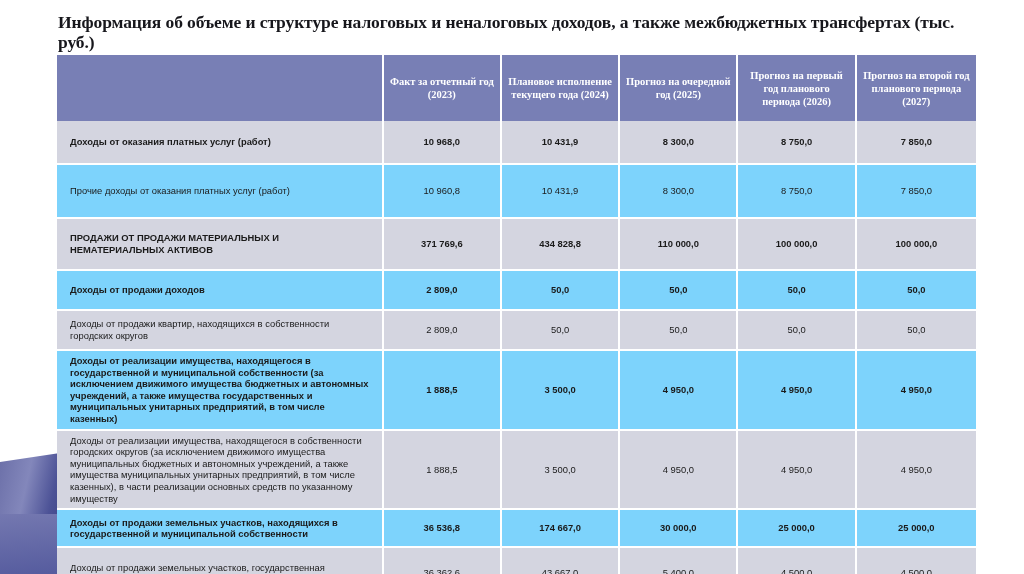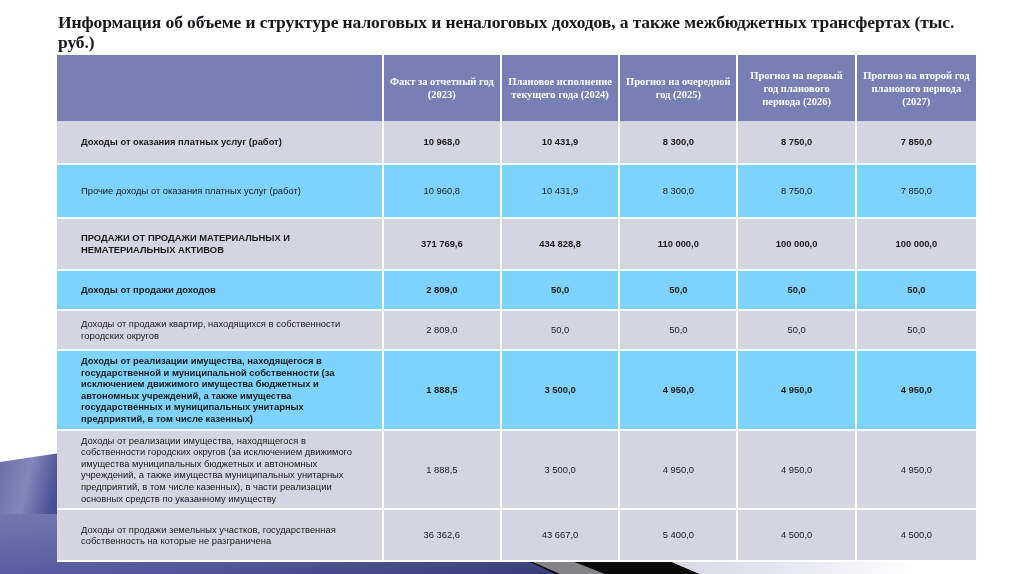--- a/index.html
+++ b/index.html
@@ -81,21 +81,21 @@
     border-right: 2px solid #ffffff;
     box-sizing: border-box;
   }
   table.budget thead th:last-child { border-right: none; }
   table.budget thead th.h-blank { background: #787fb5; }
 
   table.budget tbody td {
     font-size: 9.4px;
     line-height: 11.6px;
     color: #1a1a1a;
-    padding: 4px 24px;
+    padding: 4px 13px;
     border-right: 2px solid #ffffff;
     border-bottom: 2px solid #ffffff;
     vertical-align: middle;
     box-sizing: border-box;
     word-wrap: break-word;
   }
   table.budget tbody td:last-child { border-right: none; }
 
   table.budget tbody tr.shade-a td { background: #d4d5e0; }
   table.budget tbody tr.shade-b td { background: #7dd3fc; }
@@ -225,20 +225,28 @@
           <td class="value">4 950,0</td>
         </tr>
         <tr class="shade-a r6">
           <td class="name">Доходы от реализации имущества, находящегося в собственности городских округов (за исключением движимого имущества муниципальных бюджетных и автономных учреждений, а также имущества муниципальных унитарных предприятий, в том числе казенных), в части реализации основных средств по указанному имуществу</td>
           <td class="value">1 888,5</td>
           <td class="value">3 500,0</td>
           <td class="value">4 950,0</td>
           <td class="value">4 950,0</td>
           <td class="value">4 950,0</td>
         </tr>
+        <tr class="shade-b strong r7">
+          <td class="name">Доходы от продажи земельных участков, находящихся в государственной и муниципальной собственности</td>
+          <td class="value">36 536,8</td>
+          <td class="value">174 667,0</td>
+          <td class="value">30 000,0</td>
+          <td class="value">25 000,0</td>
+          <td class="value">25 000,0</td>
+        </tr>
         <tr class="shade-a r8">
           <td class="name">Доходы от продажи земельных участков, государственная собственность на которые не разграничена</td>
           <td class="value">36 362,6</td>
           <td class="value">43 667,0</td>
           <td class="value">5 400,0</td>
           <td class="value">4 500,0</td>
           <td class="value">4 500,0</td>
         </tr>
       </tbody>
     </table>

